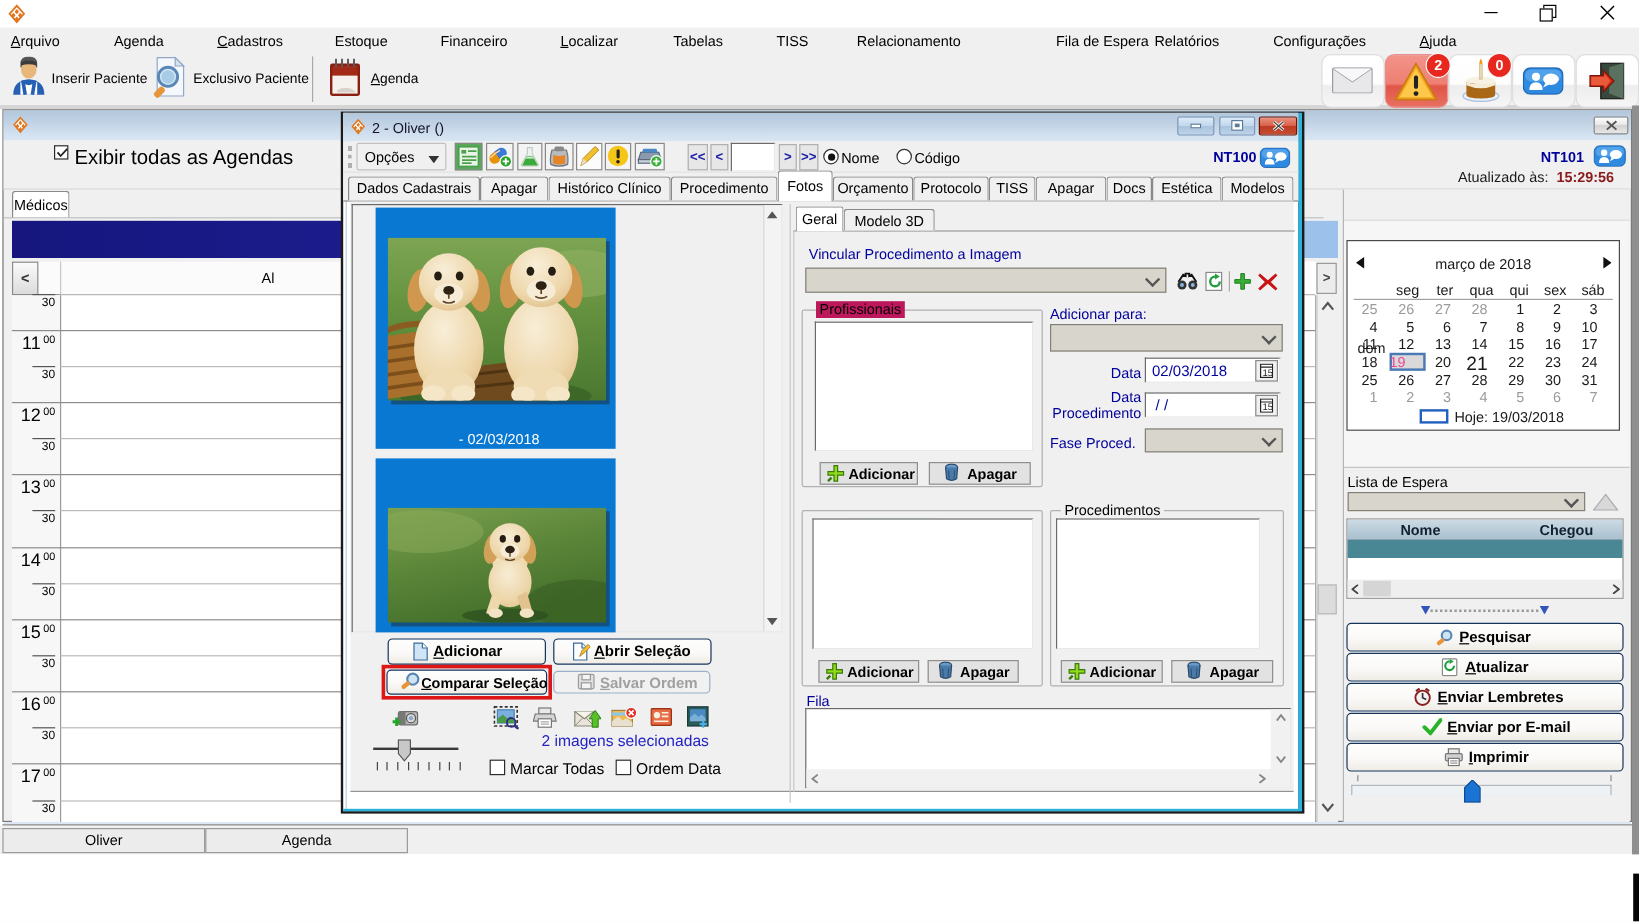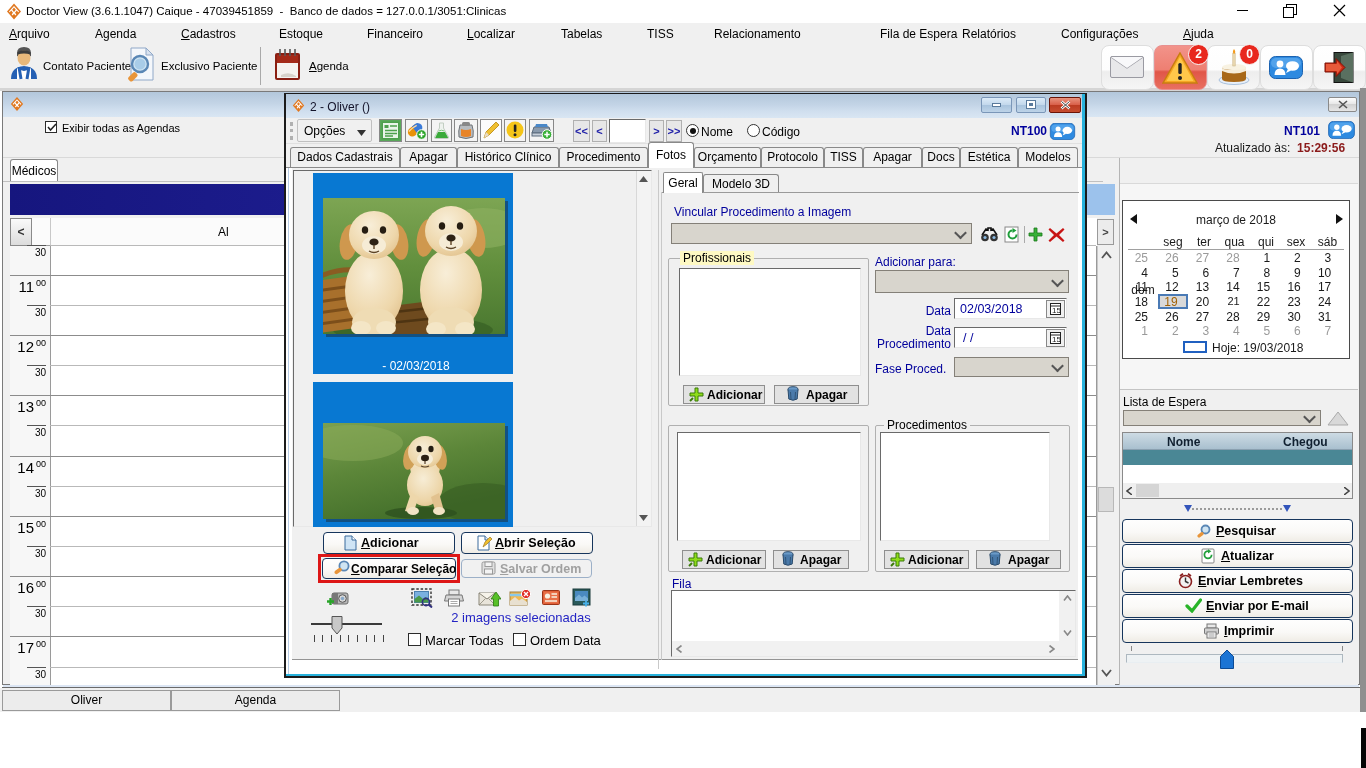--- a/index.html
+++ b/index.html
@@ -27,21 +27,20 @@
 svg{display:block;}
 </style></head>
 <body>
 
 <div class="abs" style="left:0;top:0;width:1366px;height:23px;background:#fff;">
   <svg class="abs" style="left:6px;top:3px;" width="16" height="17" viewBox="0 0 16 17">
     <path d="M8 0.5 L15 8.5 L8 16.5 L1 8.5 Z" fill="#e07820"></path>
     <path d="M8 3 L13 8.5 L8 14 L3 8.5 Z" fill="#fff"></path>
     <path d="M8 4.5 L9.8 6.7 L8 8.9 L6.2 6.7 Z M5.2 7.6 L7 9.8 L5.2 12 L3.4 9.8 Z M10.8 7.6 L12.6 9.8 L10.8 12 L9 9.8 Z M8 10.7 L9.8 12.9 L8 15.1 L6.2 12.9 Z" fill="#e07820"></path>
   </svg>
-  <span class="abs" style="left:26px;top:5px;font-size:11.5px;letter-spacing:0;">Doctor View (3.6.1.1047) Caique - 47039451859&nbsp; -&nbsp; Banco de dados = 127.0.0.1/3051:Clinicas</span>
   <div class="abs" style="left:1237px;top:10px;width:11px;height:1px;background:#000;"></div>
   <div class="abs" style="left:1286px;top:4px;width:9px;height:9px;border:1px solid #000;background:#fff;"></div>
   <div class="abs" style="left:1283px;top:7px;width:9px;height:9px;border:1px solid #000;background:#fff;"></div>
   <svg class="abs" style="left:1333px;top:4px;" width="13" height="13">
       <path d="M1 1 L12 12 M12 1 L1 12" stroke="#000" stroke-width="1.2"></path>
     </svg>
 </div>
 
 <div class="abs gry" style="left:0;top:23px;width:1366px;height:21px;"></div>
 <div class="abs" style="top:27px;left:0;width:1366px;height:15px;font-size:12px;">
@@ -64,21 +63,21 @@
 <div class="abs" style="left:0;top:88px;width:1366px;height:3px;background:#d5d5d5;"></div>
 
 <svg class="abs" style="left:9px;top:47px;" width="30" height="35" viewBox="0 0 30 35">
   <path d="M8 6 Q8 0 15 0 Q22 0 22 6 L22 9 Q15 12 8 9 Z" fill="#555"></path>
   <ellipse cx="15" cy="11" rx="6.5" ry="7.5" fill="#e8b87a"></ellipse>
   <path d="M8.5 5 Q15 1.5 21.5 5 L21.5 7.5 Q15 5.5 8.5 7.5 Z" fill="#3c3c3c"></path>
   <path d="M2 32 Q2 20 15 19 Q28 20 28 32 Z" fill="#2560b4"></path>
   <path d="M8 21 Q15 27 22 21 L22 32 L8 32 Z" fill="#fff"></path>
   <path d="M10 20 L12 32 M20 20 L18 32" stroke="#2560b4" stroke-width="3"></path>
 </svg>
-<span class="abs" style="left:43px;top:60px;font-size:11.5px;">Contato Paciente</span>
+<span class="abs" style="left:43px;top:60px;font-size:11.5px;">Inserir Paciente</span>
 
 <svg class="abs" style="left:127px;top:47px;" width="28" height="35" viewBox="0 0 28 35">
   <path d="M4 1 L19 1 L26 8 L26 33 L4 33 Z" fill="#f4f7fb" stroke="#90a8c8"></path>
   <path d="M19 1 L19 8 L26 8 Z" fill="#d8e2ef" stroke="#90a8c8"></path>
   <circle cx="13" cy="17" r="8" fill="#cfe4f2" stroke="#5a87b5" stroke-width="2.4"></circle>
   <circle cx="13" cy="17" r="5.5" fill="#a8cce8"></circle>
   <rect x="3" y="25" width="5.5" height="10" rx="2" transform="rotate(45 6 30)" fill="#e8953a"></rect>
 </svg>
 <span class="abs" style="left:161px;top:60px;font-size:11.5px;">Exclusivo Paciente</span>
 <div class="abs" style="left:260px;top:47px;width:1px;height:38px;background:#a9a9a9;"></div>
@@ -149,21 +148,21 @@
 <div class="abs" style="left:1328px;top:97px;width:29px;height:15px;box-sizing:border-box;border:1px solid #8a8a8a;border-radius:2px;background:linear-gradient(180deg,#fdfdfd,#e8e8e8 45%,#d2d2d2 50%,#e6e6e6);"></div>
 <svg class="abs" style="left:1338px;top:100px;" width="10" height="9">
     <path d="M1 1 L9 8 M9 1 L1 8" stroke="#555" stroke-width="1.6"></path>
   </svg>
 
 <div class="abs gry" style="left:3px;top:117px;width:1356px;height:41px;border-bottom:1px solid #d9d9d9;box-sizing:border-box;"></div>
 <div class="ck" style="left:45px;top:121px;"></div>
 <svg class="abs" style="left:47px;top:123px;" width="10" height="9">
     <path d="M1 4 L3.5 7 L9 1" fill="none" stroke="#222" stroke-width="1.5"></path>
   </svg>
-<span class="abs" style="left:62px;top:122px;font-size:11px;">Exibir todas as Agendas</span>
+<span class="abs" style="left:62px;top:122px;font-size:17px;">Exibir todas as Agendas</span>
 <span class="abs nav" style="left:1284px;top:124px;font-size:12px;font-weight:bold;">NT101</span>
 <svg class="abs" style="left:1326px;top:121px;" width="31" height="18" viewBox="0 0 34 23">
   <rect x="0.5" y="0.5" width="33" height="22" rx="6" fill="#2e8ae0" stroke="#1b62b0"></rect>
   <rect x="2" y="2" width="30" height="10" rx="5" fill="#5aa8ee" opacity="0.8"></rect>
   <circle cx="11" cy="8" r="3.4" fill="#fff"></circle>
   <path d="M5.5 19 Q5.5 12.5 11 12.5 Q16.5 12.5 16.5 19 Z" fill="#fff"></path>
   <ellipse cx="23.5" cy="10" rx="6.5" ry="4.8" fill="#fff"></ellipse>
   <path d="M19 13 L17 17 L22 14.5 Z" fill="#fff"></path>
 </svg>
 <span class="abs" style="left:1215px;top:141px;font-size:12px;color:#1a1a1a;">Atualizado às:&nbsp; <b style="color:#8b1a1a;">15:29:56</b></span>
@@ -286,40 +285,40 @@
 <span class="abs" style="left:1309.3px;top:265.5px;width:22px;text-align:right;font-size:12px;color:#1a1a1a;">10</span>
 <span class="abs" style="left:1126px;top:280px;width:22px;text-align:right;font-size:12px;color:#1a1a1a;">11</span>
 <span class="abs" style="left:1156.6px;top:280px;width:22px;text-align:right;font-size:12px;color:#1a1a1a;">12</span>
 <span class="abs" style="left:1187.1px;top:280px;width:22px;text-align:right;font-size:12px;color:#1a1a1a;">13</span>
 <span class="abs" style="left:1217.7px;top:280px;width:22px;text-align:right;font-size:12px;color:#1a1a1a;">14</span>
 <span class="abs" style="left:1248.2px;top:280px;width:22px;text-align:right;font-size:12px;color:#1a1a1a;">15</span>
 <span class="abs" style="left:1278.8px;top:280px;width:22px;text-align:right;font-size:12px;color:#1a1a1a;">16</span>
 <span class="abs" style="left:1309.3px;top:280px;width:22px;text-align:right;font-size:12px;color:#1a1a1a;">17</span>
 <span class="abs" style="left:1126px;top:295px;width:22px;text-align:right;font-size:12px;color:#1a1a1a;">18</span>
 <span class="abs" style="left:1187.1px;top:295px;width:22px;text-align:right;font-size:12px;color:#1a1a1a;">20</span>
-<span class="abs" style="left:1217.7px;top:295px;width:22px;text-align:right;font-size:11px;color:#1a1a1a;">21</span>
+<span class="abs" style="left:1217.7px;top:295px;width:22px;text-align:right;font-size:16px;color:#1a1a1a;">21</span>
 <span class="abs" style="left:1248.2px;top:295px;width:22px;text-align:right;font-size:12px;color:#1a1a1a;">22</span>
 <span class="abs" style="left:1278.8px;top:295px;width:22px;text-align:right;font-size:12px;color:#1a1a1a;">23</span>
 <span class="abs" style="left:1309.3px;top:295px;width:22px;text-align:right;font-size:12px;color:#1a1a1a;">24</span>
 <span class="abs" style="left:1126px;top:309.5px;width:22px;text-align:right;font-size:12px;color:#1a1a1a;">25</span>
 <span class="abs" style="left:1156.6px;top:309.5px;width:22px;text-align:right;font-size:12px;color:#1a1a1a;">26</span>
 <span class="abs" style="left:1187.1px;top:309.5px;width:22px;text-align:right;font-size:12px;color:#1a1a1a;">27</span>
 <span class="abs" style="left:1217.7px;top:309.5px;width:22px;text-align:right;font-size:12px;color:#1a1a1a;">28</span>
 <span class="abs" style="left:1248.2px;top:309.5px;width:22px;text-align:right;font-size:12px;color:#1a1a1a;">29</span>
 <span class="abs" style="left:1278.8px;top:309.5px;width:22px;text-align:right;font-size:12px;color:#1a1a1a;">30</span>
 <span class="abs" style="left:1309.3px;top:309.5px;width:22px;text-align:right;font-size:12px;color:#1a1a1a;">31</span>
 <span class="abs" style="left:1126px;top:324px;width:22px;text-align:right;font-size:12px;color:#9a9a9a;">1</span>
 <span class="abs" style="left:1156.6px;top:324px;width:22px;text-align:right;font-size:12px;color:#9a9a9a;">2</span>
 <span class="abs" style="left:1187.1px;top:324px;width:22px;text-align:right;font-size:12px;color:#9a9a9a;">3</span>
 <span class="abs" style="left:1217.7px;top:324px;width:22px;text-align:right;font-size:12px;color:#9a9a9a;">4</span>
 <span class="abs" style="left:1248.2px;top:324px;width:22px;text-align:right;font-size:12px;color:#9a9a9a;">5</span>
 <span class="abs" style="left:1278.8px;top:324px;width:22px;text-align:right;font-size:12px;color:#9a9a9a;">6</span>
 <span class="abs" style="left:1309.3px;top:324px;width:22px;text-align:right;font-size:12px;color:#9a9a9a;">7</span>
 <div class="abs" style="left:1158px;top:294px;width:30px;height:15px;box-sizing:border-box;background:#d9d9d9;border:2px solid #4a7ab5;"></div>
-<span class="abs" style="left:1158px;top:295px;width:26px;text-align:center;font-size:12px;color:#a16207;">19</span>
+<span class="abs" style="left:1158px;top:295px;width:26px;text-align:left;font-size:12px;color:#ec4899;">19</span>
 <div class="abs" style="left:1183px;top:341px;width:24px;height:12px;box-sizing:border-box;background:#fff;border:2px solid #2060c0;"></div>
 <span class="abs" style="left:1212px;top:341px;font-size:12px;color:#1a1a1a;">Hoje: 19/03/2018</span>
 
 <span class="abs" style="left:1123px;top:395px;font-size:12px;">Lista de Espera</span>
 <div class="cmb" style="left:1123px;top:410px;width:198px;height:16px;"></div>
 <svg class="abs" style="left:1327px;top:411px;" width="22" height="15">
     <path d="M11 1 L21 14 L1 14 Z" fill="#d8d8d8" stroke="#aaa"></path>
   </svg>
 <div class="abs" style="left:1122px;top:432px;width:231px;height:67px;box-sizing:border-box;border:1px solid #8a8a8a;background:#fff;"></div>
 <div class="abs" style="left:1123px;top:433px;width:229px;height:17px;background:linear-gradient(180deg,#cddbe4,#a9c0cf);border-bottom:1px solid #8aa0b0;box-sizing:border-box;"></div>
@@ -716,21 +715,21 @@
   </svg>
 <div class="abs" style="left:1024px;top:226px;width:1px;height:17px;background:#aaa;"></div>
 <svg class="abs" style="left:1028px;top:227px;" width="15" height="15">
     <path d="M6 1 L9 1 L9 6 L14 6 L14 9 L9 9 L9 14 L6 14 L6 9 L1 9 L1 6 L6 6 Z" fill="#38b038" stroke="#1a7a1a" stroke-width="0.8"></path>
   </svg>
 <svg class="abs" style="left:1048px;top:227px;" width="17" height="16">
     <path d="M2 1 L8.5 6.5 L15 1 L16.5 2.5 L11 8 L16.5 13.5 L15 15 L8.5 9.5 L2 15 L0.5 13.5 L6 8 L0.5 2.5 Z" fill="#c81414"></path>
   </svg>
 
 <div class="abs" style="left:668px;top:258px;width:201px;height:148px;box-sizing:border-box;border:1px solid #b0b0b0;border-radius:2px;"></div>
-<span class="abs" style="left:680px;top:251px;font-size:12px;background:#fef9c3;padding:0 3px;text-align:right;">Profissionais</span>
+<span class="abs" style="left:680px;top:251px;font-size:12px;background:#be185d;padding:0 3px;text-align:right;">Profissionais</span>
 <div class="abs sunk" style="left:679px;top:268px;width:182px;height:108px;"></div>
 <div class="gbtn" style="left:683px;top:385px;width:82px;height:19px;"></div>
 <svg class="abs" style="left:689px;top:387px;" width="15" height="15" viewBox="0 0 15 15">
     <path d="M6 1 L9 1 L9 6 L14 6 L14 9 L9 9 L9 14 L6 14 L6 9 L1 9 L1 6 L6 6 Z" fill="#8edc1a" stroke="#3a7a0a" stroke-width="1"></path>
     <path d="M4 11 L1 14" stroke="#3a7a0a" stroke-width="2"></path>
   </svg>
 <span class="abs" style="left:707px;top:388px;font-size:12px;font-weight:bold;">Adicionar</span>
 <div class="gbtn" style="left:774px;top:385px;width:85px;height:19px;"></div>
 <svg class="abs" style="left:786px;top:386px;" width="14" height="16" viewBox="0 0 14 16">
     <ellipse cx="7" cy="3.5" rx="5" ry="2.8" fill="#6a9ac8" stroke="#2a4a6a"></ellipse>

